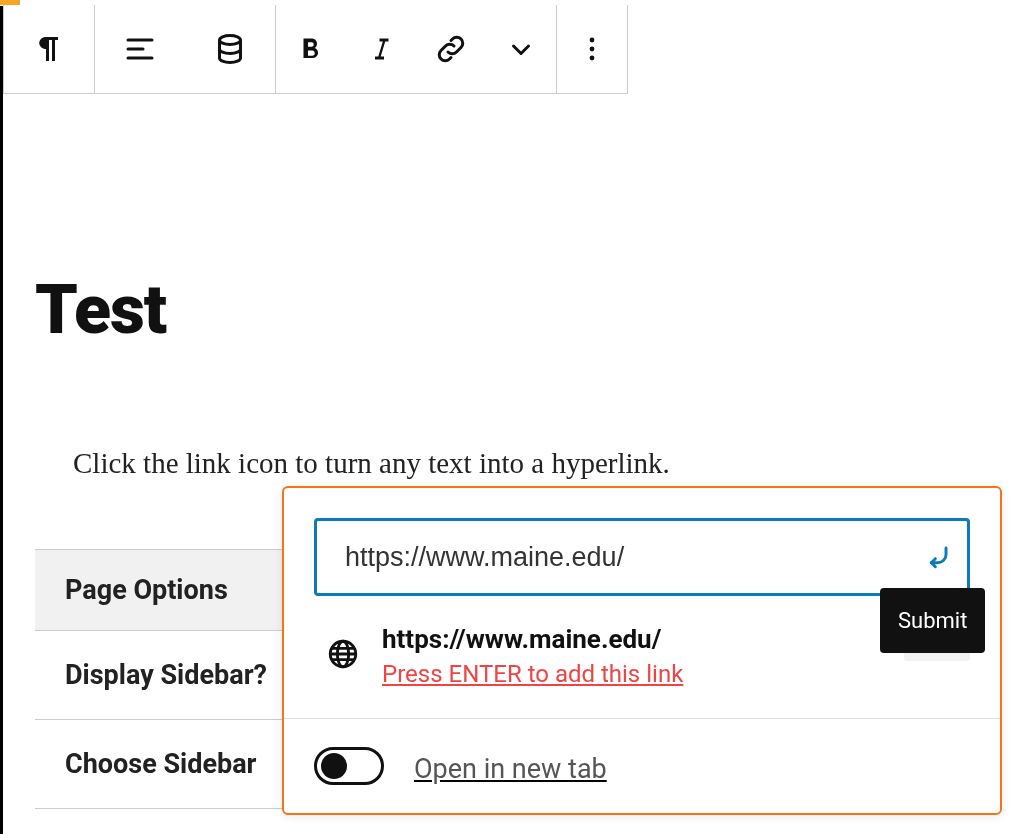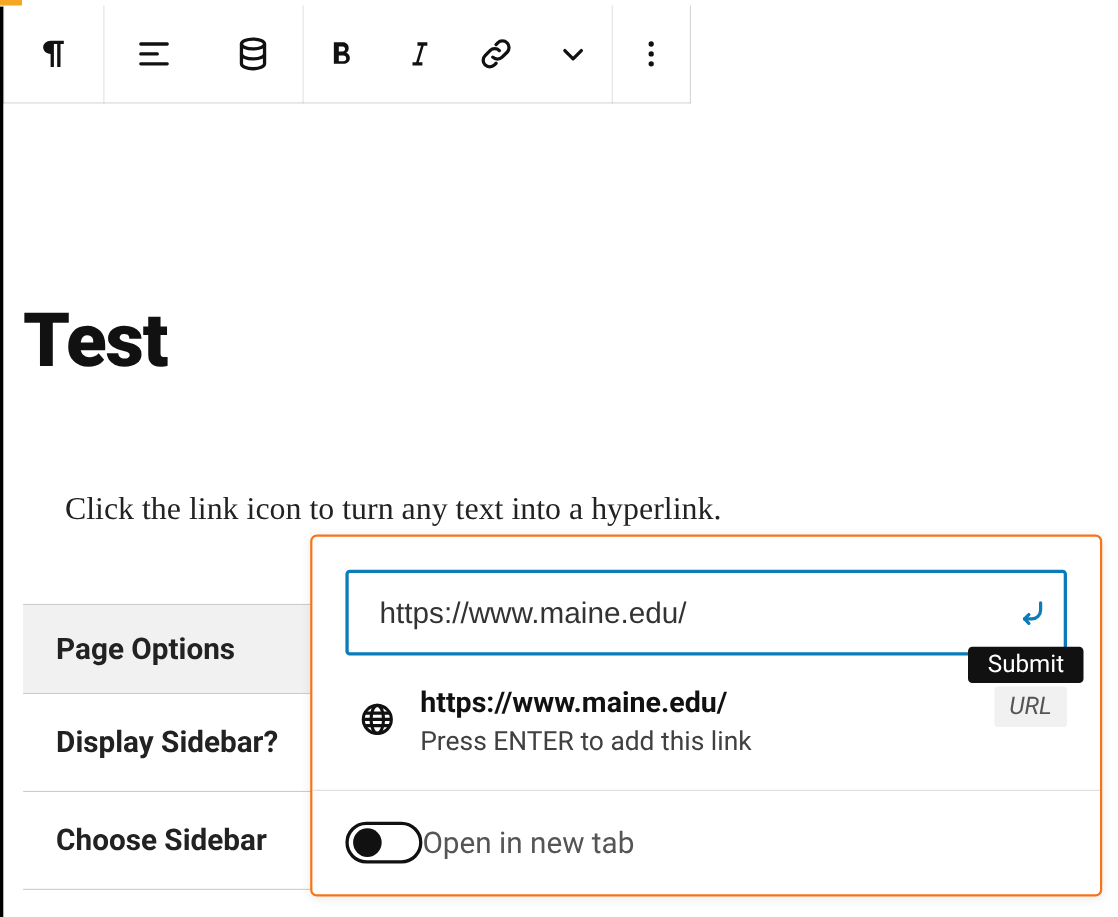--- a/index.html
+++ b/index.html
@@ -51,21 +51,21 @@
     }
     .tool-btn.narrow {
       width: 70px;
     }
     .tool-btn svg {
       width: 36px;
       height: 36px;
     }
     .content {
       padding: 0 18px;
-      margin-left: 3px;
+      margin-left: 17px;
     }
     .page-title {
       font-size: 68px;
       font-weight: 900;
       margin-top: 175px;
       letter-spacing: -1px;
       color: #111;
     }
     .paragraph {
       font-size: 29px;
@@ -125,21 +125,21 @@
       top: 52px;
       cursor: pointer;
     }
     .tooltip {
       position: absolute;
       top: 588px;
       left: 880px;
       background: #111;
       color: #fff;
       font-size: 22px;
-      padding: 4px 18px;
+      padding: 20px 18px;
       border-radius: 4px;
       white-space: nowrap;
     }
     .suggestion {
       display: flex;
       align-items: center;
       padding: 14px 30px 30px 42px;
       gap: 22px;
     }
     .sugg-icon {
@@ -148,40 +148,43 @@
     .sugg-text {
       flex: 1;
     }
     .sugg-title {
       font-size: 26px;
       font-weight: 700;
       color: #111;
     }
     .sugg-sub {
       font-size: 24px;
-      color: #404040;
+      color: #ef4444;
       margin-top: 6px;
+      text-decoration: underline;
     }
     .sugg-badge {
       background: #f1f1f1;
       padding: 6px 14px;
       border-radius: 3px;
       font-size: 22px;
       color: #555;
       align-self: flex-start;
       font-style: italic;
     }
     .popover-divider {
       border-top: 1px solid #ddd;
       margin: 0;
     }
     .newtab-row {
       display: flex;
-      align-items: center;
+      align-items: flex-end;
       padding: 28px 30px;
+      gap: 30px;
+      text-decoration: underline;
     }
     .toggle {
       width: 70px;
       height: 38px;
       border: 3px solid #111;
       border-radius: 38px;
       position: relative;
       background: #fff;
       cursor: pointer;
     }

